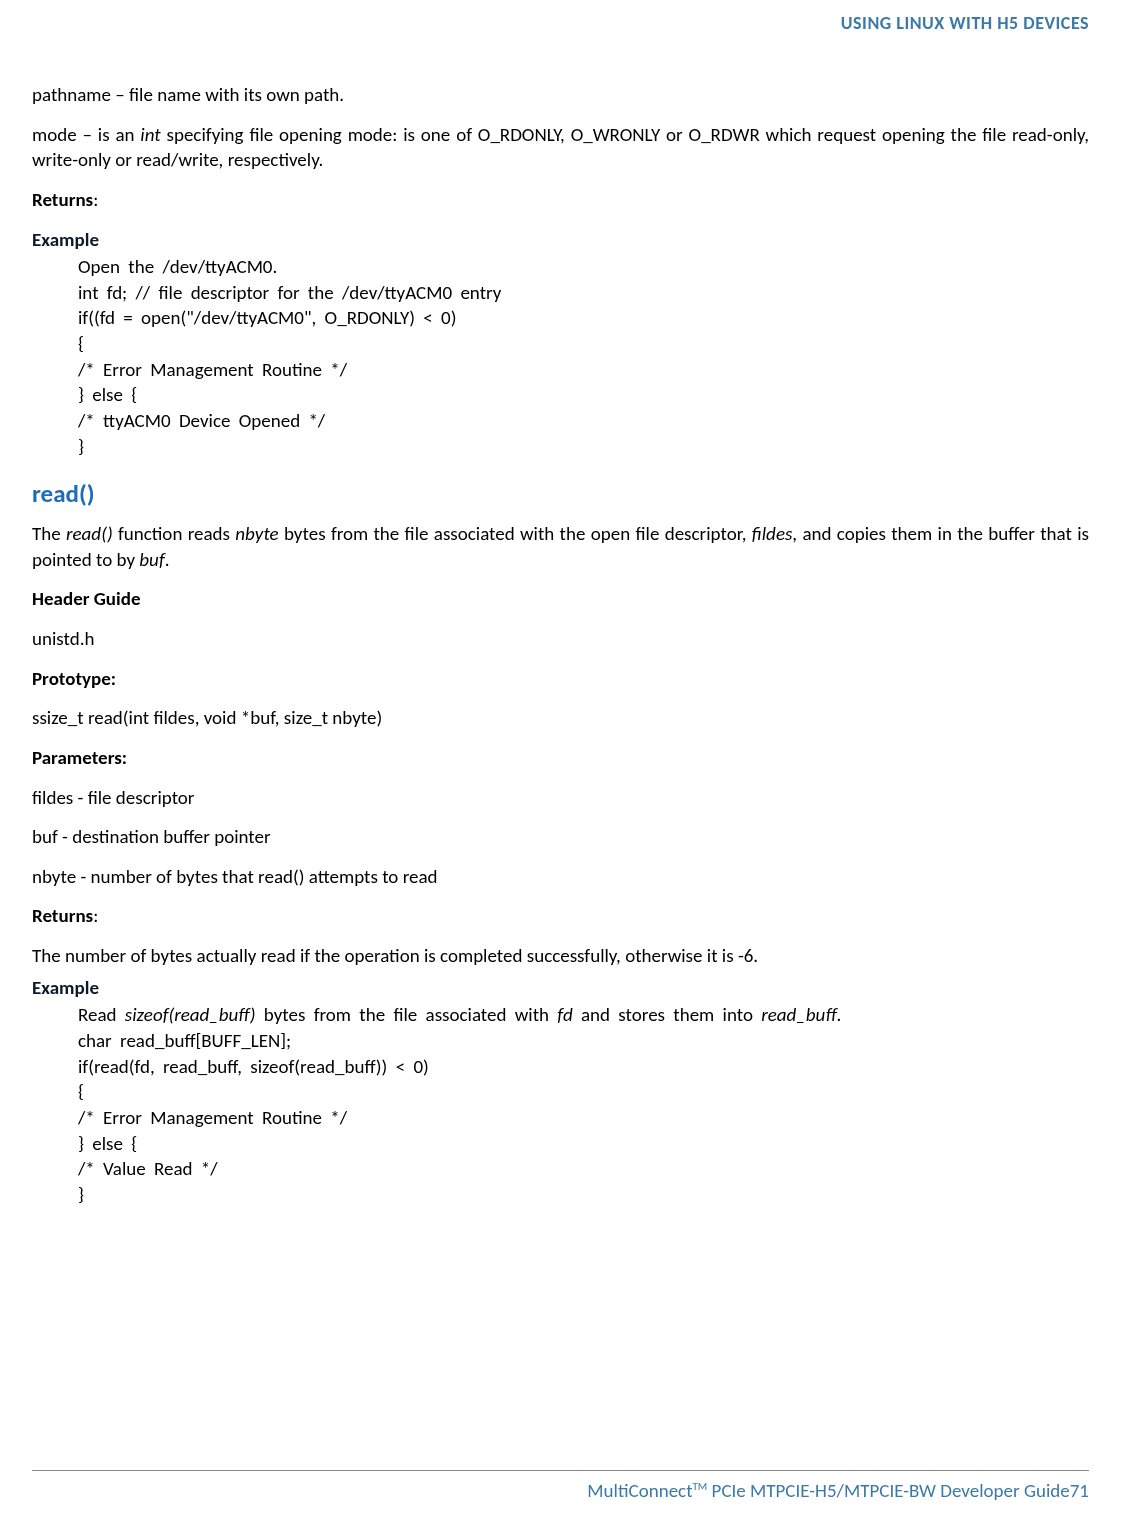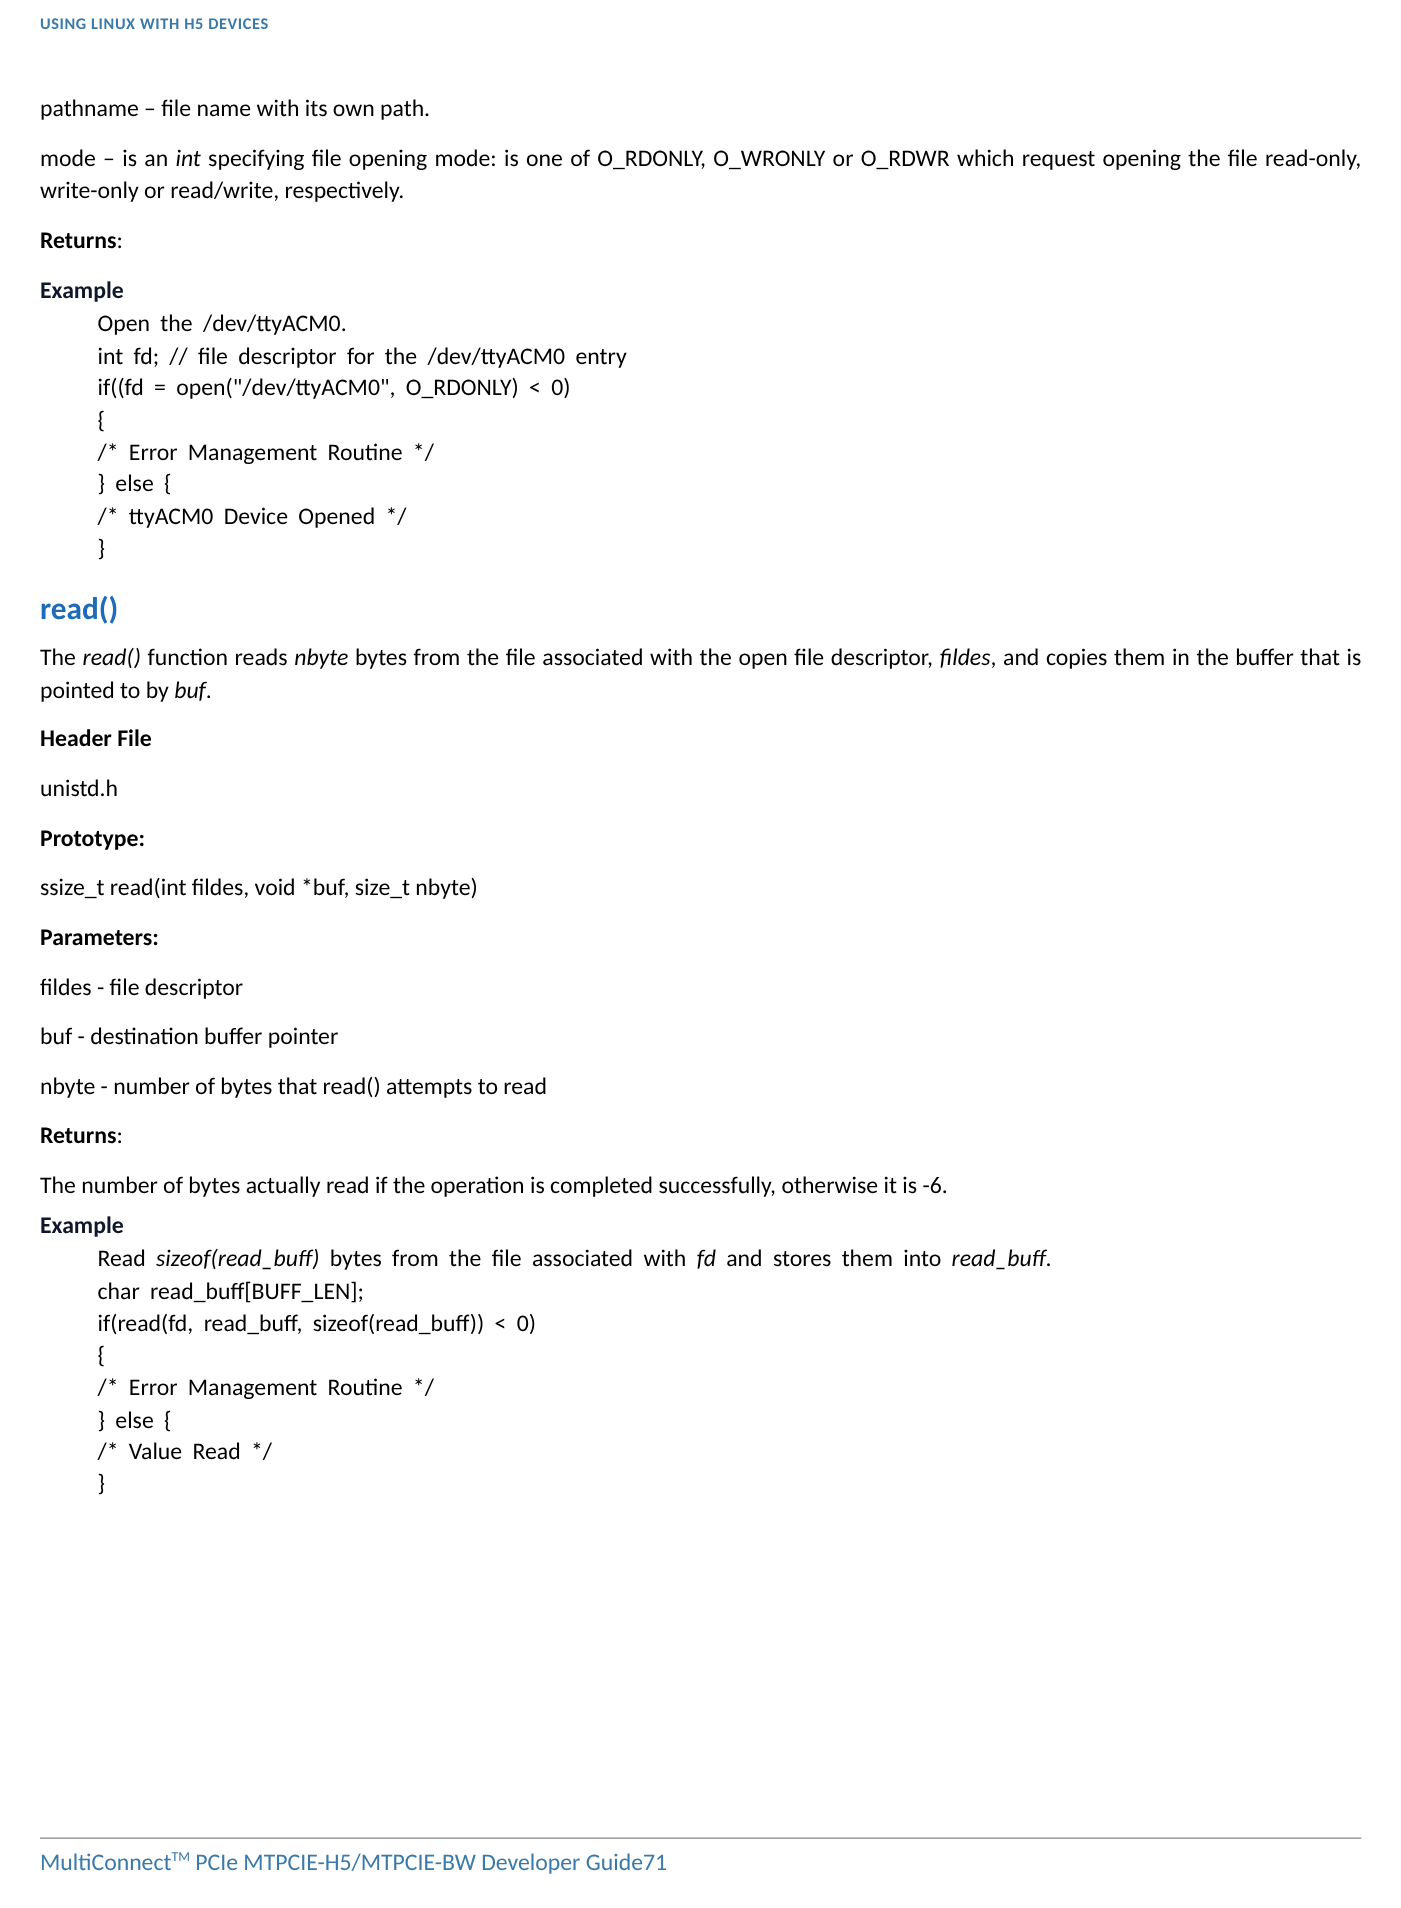--- a/index.html
+++ b/index.html
@@ -11,26 +11,26 @@
       font-family: Calibri, 'Segoe UI', Tahoma, sans-serif;
       font-size: 19px;
       color: #000;
       background: #fff;
       width: 1121px;
       height: 1526px;
       position: relative;
       padding: 0 32px;
     }
     .header {
-      text-align: left;
+      text-align: right;
       padding-top: 12px;
       padding-bottom: 8px;
       color: #3b7aa8;
       font-weight: bold;
-      font-size: 13px;
+      font-size: 18px;
       letter-spacing: 0.5px;
     }
     .content {
       padding-top: 40px;
     }
     p {
       margin-bottom: 14px;
       line-height: 1.35;
       text-align: justify;
     }
@@ -63,21 +63,21 @@
       margin-left: 46px;
     }
     .footer {
       position: absolute;
       bottom: 24px;
       left: 32px;
       right: 32px;
       border-top: 1px solid #888;
       padding-top: 8px;
       display: flex;
-      justify-content: flex-start;
+      justify-content: flex-end;
       color: #3b7aa8;
       font-size: 19px;
     }
     .footer .tm {
       font-size: 11px;
       vertical-align: super;
     }
     .para-tightafter {
       margin-bottom: 2px;
     }
@@ -112,21 +112,21 @@
 }  else  {
 /*  ttyACM0  Device  Opened  */
 }</span></div>
 
   <p class="section-title">read()</p>
 
   <p>
     <span>The </span><span class="italic">read()</span><span> function reads </span><span class="italic">nbyte</span><span> bytes from the file associated with the open file descriptor, </span><span class="italic">fildes</span><span>, and copies them in the buffer that is pointed to by </span><span class="italic">buf</span><span>.</span>
   </p>
 
-  <p class="bold">Header File</p>
+  <p class="bold">Header Guide</p>
 
   <p>unistd.h</p>
 
   <p class="bold">Prototype:</p>
 
   <p>ssize_t read(int fildes, void *buf, size_t nbyte)</p>
 
   <p class="bold">Parameters:</p>
 
   <p>fildes - file descriptor</p>

